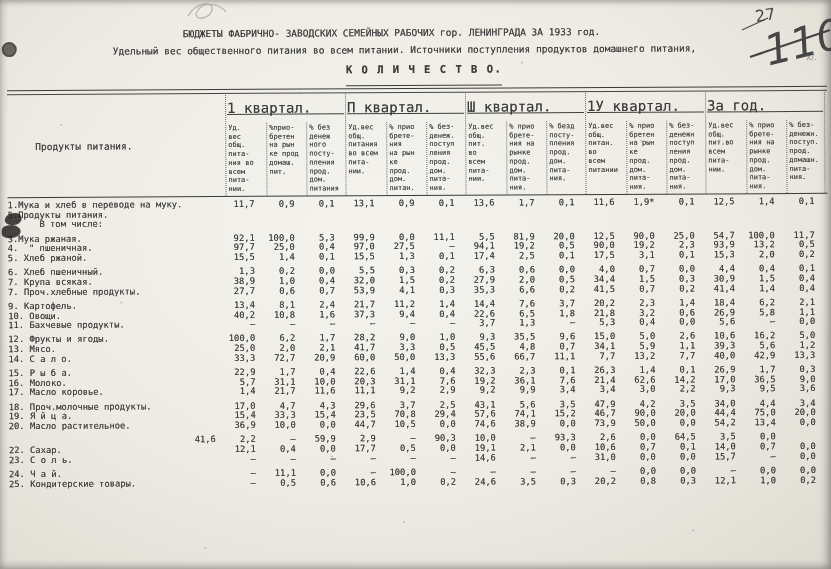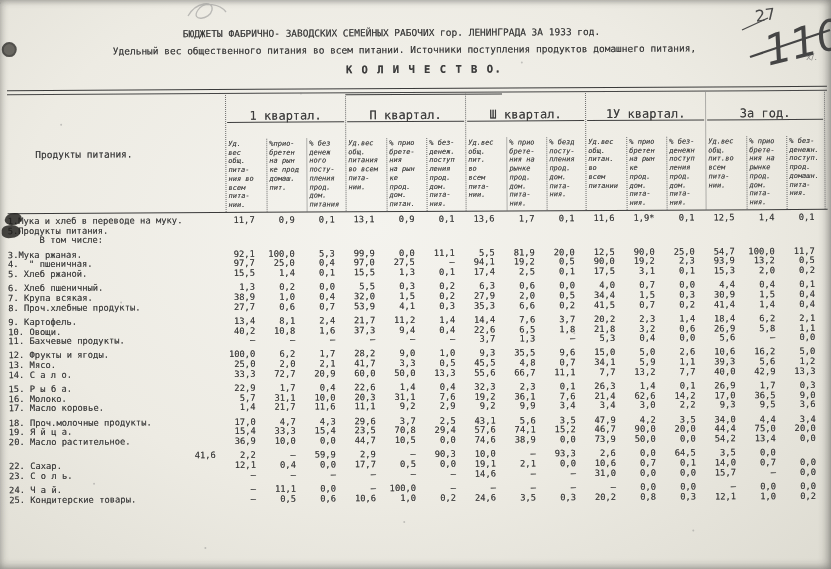--- a/index.html
+++ b/index.html
@@ -17,38 +17,38 @@
                 inset 0 2px 4px rgba(35,35,35,.08);
     color:#3c3c3c;
   }
   .tilt { position:absolute; inset:0; transform:rotate(-0.3deg); }
   .typed { text-shadow:0 0 .6px rgba(60,60,60,.65); }
 
   .title1 { position:absolute; left:184px; top:27px; font-size:9.5px; white-space:nowrap; }
   .title2 { position:absolute; left:114px; top:44px; font-size:9.5px; white-space:nowrap; }
   .heading {
     position:absolute; left:347px; top:63px; font-size:10.5px; font-weight:bold;
-    letter-spacing:1.5px; border-bottom:1.3px solid #3c3c3c; padding-bottom:19px;
+    letter-spacing:1.5px; border-bottom:1.3px solid #3c3c3c; padding-bottom:10px;
   }
 
   .table { position:absolute; left:8px; top:88px; width:820px; }
   .rule-double { height:3px; border-top:1.7px solid #3a3a3a; border-bottom:1px solid #454545; }
 
   .thead {
     display:grid; grid-template-columns:218px repeat(5,120px);
     border-bottom:1.5px solid #3a3a3a; margin-top:1px;
   }
   .head-label { display:flex; align-items:center; padding-left:28px; font-size:9.5px; }
   .group { border-left:1px dotted #6d6d6d; }
   .group:last-child { border-right:1px dotted #6d6d6d; }
   .group-label {
-    text-align:center; font-size:12px; line-height:11px;
-    border-bottom:1px solid #3f3f3f; margin:16px 1px;
+    text-align:left; font-size:14px; line-height:11px;
+    border-bottom:1px solid #3f3f3f; margin:8px 1px;
   }
-  .subs { display:grid; grid-template-columns:40px 40px 39px;font-style:italic; }
+  .subs { display:grid; grid-template-columns:40px 40px 39px; }
   .sub {
     font-size:7px; line-height:8.7px; white-space:pre-line;
     padding:1px 0 2px 2px; border-left:1px dotted #6d6d6d; min-height:70px;
     color:#454545;
   }
   .sub:first-child { border-left:none; }
 
   .tbody { padding-top:3px; }
   .trow { display:grid; grid-template-columns:218px repeat(15,40px); line-height:9.7px; font-size:8.8px; }
   .trow.gap { margin-top:4.5px; }
@@ -365,21 +365,21 @@
             <div class="tcell">2,0</div>
             <div class="tcell">0,5</div>
             <div class="tcell">34,4</div>
             <div class="tcell">1,5</div>
             <div class="tcell">0,3</div>
             <div class="tcell">30,9</div>
             <div class="tcell">1,5</div>
             <div class="tcell">0,4</div>
           </div>
           <div class="trow">
-            <div class="tlabel">8. Проч.хлебные продукты.</div>
+            <div class="tlabel">7. Проч.хлебные продукты.</div>
             <div class="tcell">27,7</div>
             <div class="tcell">0,6</div>
             <div class="tcell">0,7</div>
             <div class="tcell">53,9</div>
             <div class="tcell">4,1</div>
             <div class="tcell">0,3</div>
             <div class="tcell">35,3</div>
             <div class="tcell">6,6</div>
             <div class="tcell">0,2</div>
             <div class="tcell">41,5</div>

